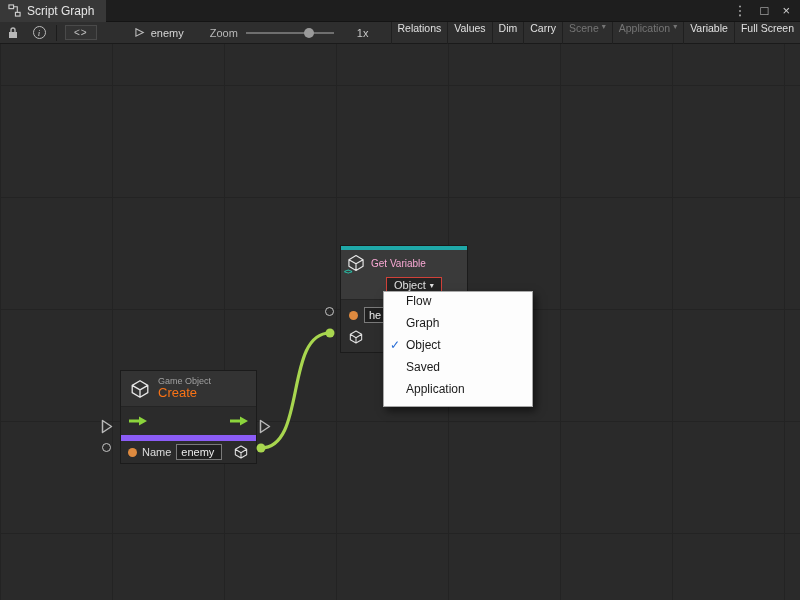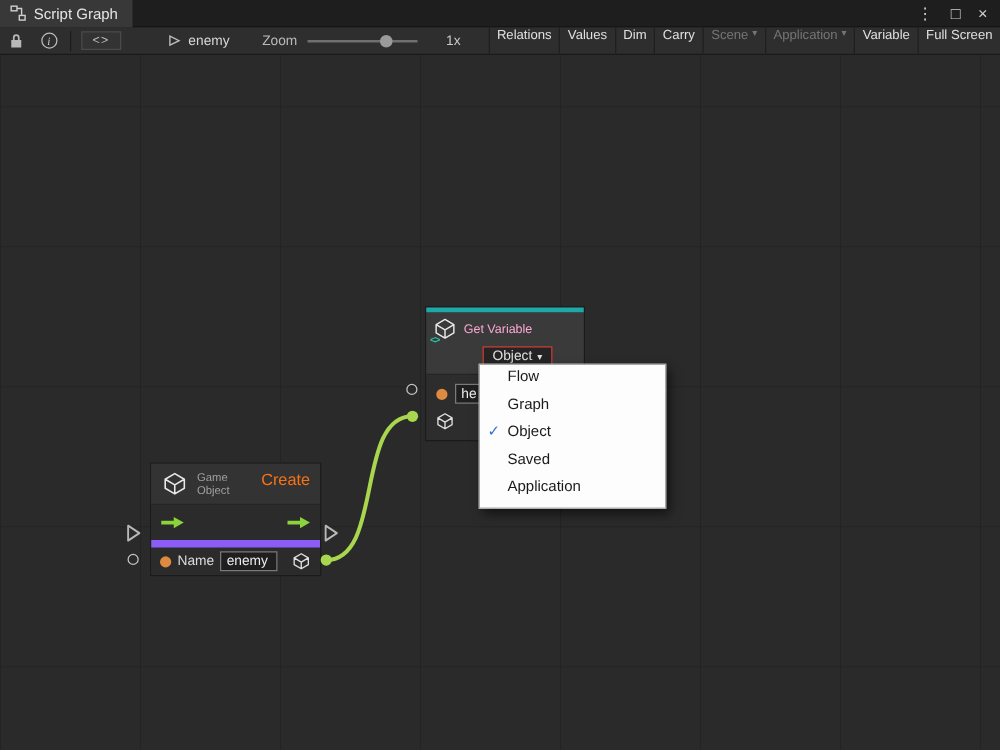--- a/index.html
+++ b/index.html
@@ -85,21 +85,21 @@
     background: #242424; border: 1px solid #d04139; color: #e0e0e0; font-size: 11px;
   }
   .scope-btn .caret { font-size: 8px; }
   .gv-body { position: relative; height: 52px; background: #2d2d2d; }
   .gv-row1 { position: absolute; left: 8px; top: 7px; display: flex; align-items: center; gap: 6px; }
   .gv-row2 { position: absolute; left: 7px; top: 29px; }
 
   
   .cn-node { left: 120px; top: 370px; width: 137px; background: #303030; border: 1px solid #1b1b1b; }
   .cn-header { display: flex; align-items: center; gap: 7px; padding: 5px 8px; border-bottom: 1px solid #242424; background: #333; }
-  .cn-text { display: flex; flex-direction: row; line-height: 1.15; }
+  .cn-text { display: flex; flex-direction: column; line-height: 1.15; }
   .cn-cat { font-size: 9px; color: #a0a0a0; }
   .cn-title { font-size: 13px; color: #f97316; }
   .cn-flowrow { display: flex; align-items: center; justify-content: space-between; height: 28px; padding: 0 7px; background: #2b2b2b; }
   .cn-namerow { display: flex; align-items: center; gap: 5px; height: 28px; padding: 0 7px; background: #2b2b2b; border-top: 6px solid #8b5cf6; }
   .cn-namerow .namelabel { font-size: 11px; color: #dcdcdc; }
   .cn-namerow .cube16 { margin-left: auto; }
 
   .tfield {
     background: #1f1f1f; border: 1px solid #7a7a7a; color: #ececec;
     font-size: 11px; font-family: "Liberation Sans", sans-serif;

